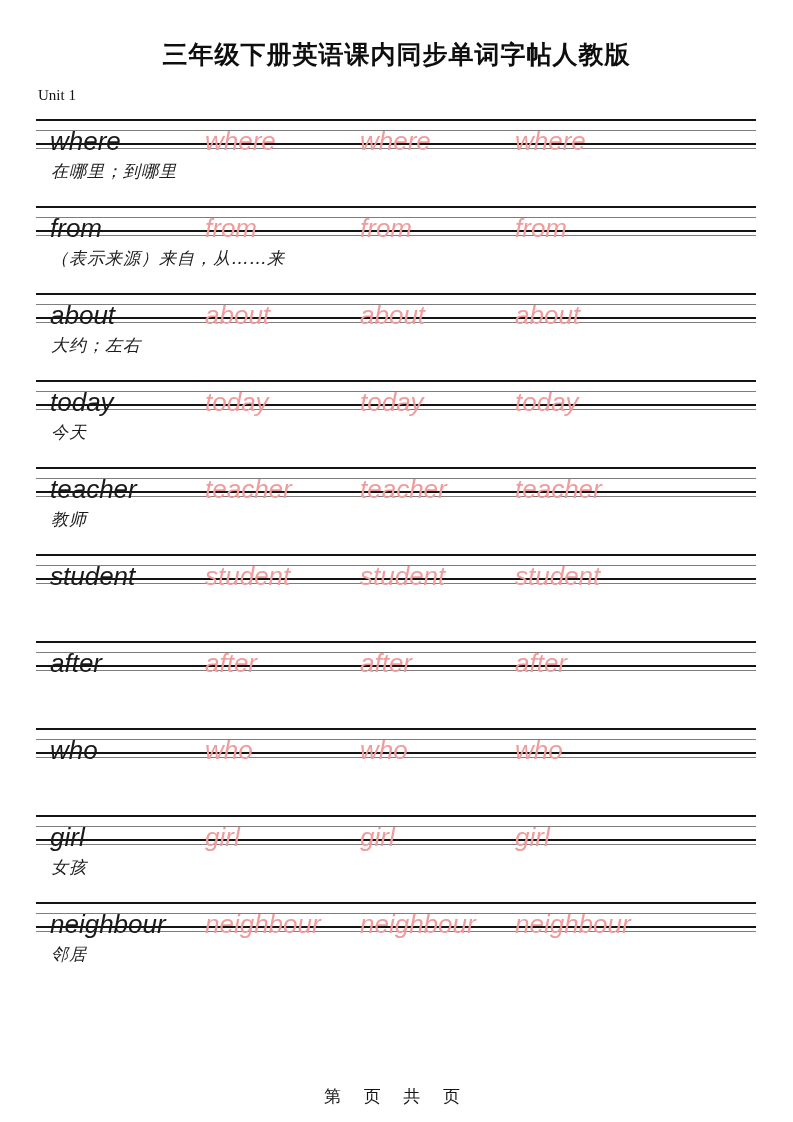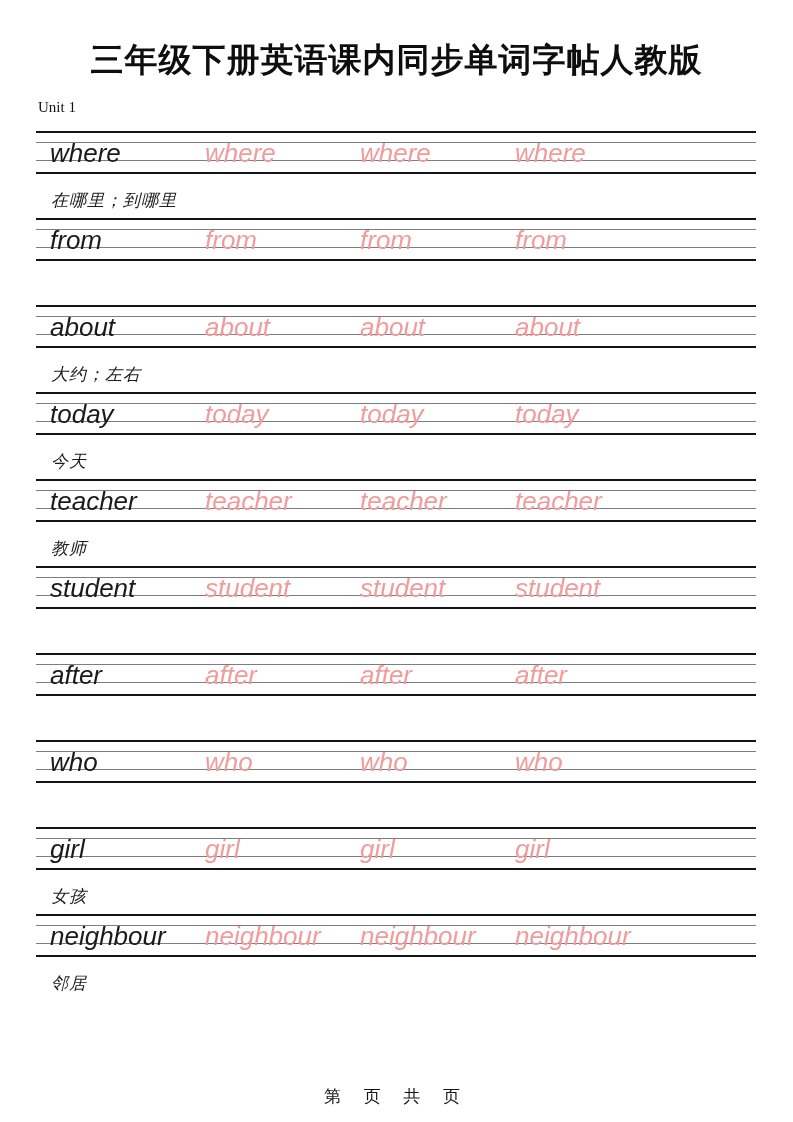--- a/index.html
+++ b/index.html
@@ -9,39 +9,39 @@
     height: 1122px;
     background: #ffffff;
     overflow: hidden;
     font-family: "Liberation Sans", sans-serif;
     color: #111;
   }
   .title {
     margin: 0;
     padding-top: 38px;
     text-align: center;
-    font-size: 33px;
+    font-size: 25px;
     font-weight: 700;
     letter-spacing: 1px;
     color: #0e0e0e;
     font-family: "Liberation Sans", sans-serif;
   }
   .unit-label {
     margin: 16px 0 0 38px;
     font-family: "Liberation Serif", serif;
     font-size: 15px;
     color: #141414;
   }
   .entries {
     margin: 15px 37px 0 36px; 
   }
   .entry { height: 87px; }
   .word-block {
     position: relative;
-    height: 43px;
+    height: 26px;
   }
   .guide-line {
     position: absolute;
     left: 0;
     right: 0;
   }
   .guide-line.thick { height: 2px; background: var(--guide-thick, #141414); }
   .guide-line.thin  { height: 1px; background: var(--guide-thin, #7d7d7d); }
   .gl-top    { top: 0; }
   .gl-xh     { top: 11px; }
@@ -114,20 +114,21 @@
       <div class="word-block">
         <div class="guide-line thick gl-top"></div>
         <div class="guide-line thin gl-xh"></div>
         <div class="guide-line thin gl-base"></div>
         <div class="guide-line thick gl-bottom"></div>
         <span class="word model">from</span>
         <span class="word trace trace-1">from</span>
         <span class="word trace trace-2">from</span>
         <span class="word trace trace-3">from</span>
       </div>
+      <div class="meaning">（表示来源）来自，从……来</div>
     </div>
 
     <div class="entry">
       <div class="word-block">
         <div class="guide-line thick gl-top"></div>
         <div class="guide-line thin gl-xh"></div>
         <div class="guide-line thin gl-base"></div>
         <div class="guide-line thick gl-bottom"></div>
         <span class="word model">about</span>
         <span class="word trace trace-1">about</span>

